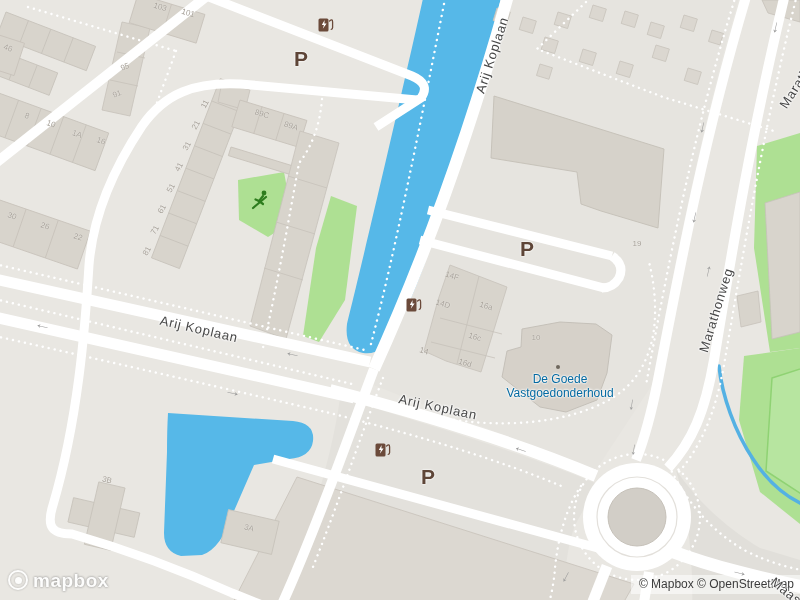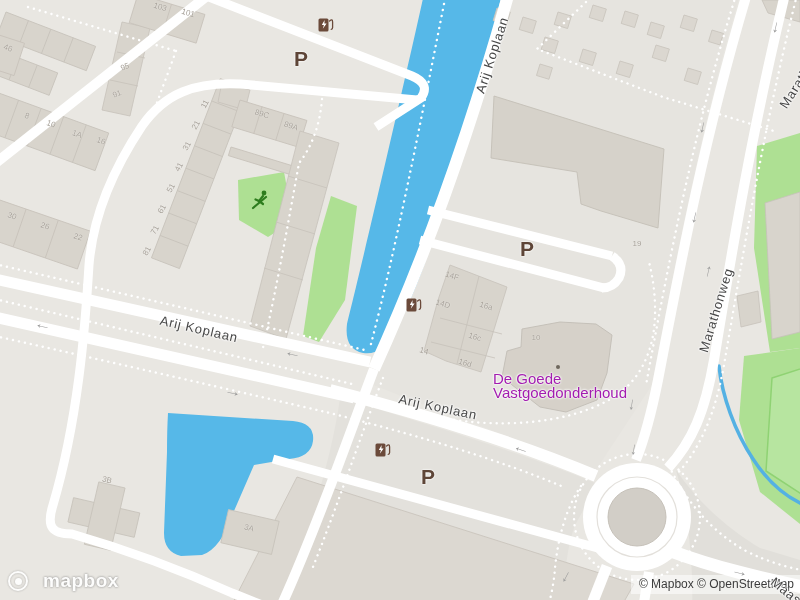--- a/index.html
+++ b/index.html
@@ -12,29 +12,29 @@
   .bld{fill:#d8d4cc;stroke:#c7c2ba;stroke-width:.8;}
   .bl{stroke:#c7c2ba;stroke-width:.8;fill:none;}
   .shed{fill:#dbd7d0;stroke:#cac5bd;stroke-width:.8;}
   .street-lbl{position:absolute;white-space:nowrap;color:#474747;font-size:13px;letter-spacing:.8px;
       text-shadow:0 0 2px #fff,0 0 2px #fff,0 0 3px #fff,0 0 3px #fff;}
   .p-lbl{position:absolute;color:#5e4537;font-weight:bold;font-size:21px;
       text-shadow:0 0 2px #fff,0 0 2px #fff;}
   .housenum{position:absolute;white-space:nowrap;color:#a49e95;font-size:8px;
       text-shadow:0 0 1px #fff;}
   .arrow{position:absolute;color:#9b9b9b;font-size:13px;font-weight:bold;}
-  .poi-wrap{position:absolute;transform:translate(-50%,0);text-align:left;color:#a21caf;
-      font-size:15px;line-height:14px;white-space:nowrap;
+  .poi-wrap{position:absolute;transform:translate(-50%,0);text-align:center;color:#0369a1;
+      font-size:12px;line-height:14px;white-space:nowrap;
       text-shadow:0 0 2px #fff,0 0 2px #fff,0 0 3px #fff;}
   .poi-dot{position:absolute;width:4px;height:4px;border-radius:50%;background:#6e675d;
       transform:translate(-50%,-50%);}
   .ev,.pg{position:absolute;transform:translate(-50%,-50%);}
   .attribution{position:absolute;right:0;bottom:6px;background:rgba(255,255,255,.55);
       padding:2px 6px 3px 8px;font-size:12px;color:#3c3c3c;white-space:nowrap;}
-  .mapbox-logo{position:absolute;left:8px;bottom:8px;display:flex;align-items:center;gap:15px;
+  .mapbox-logo{position:absolute;left:8px;bottom:8px;display:flex;gap:5px;
       opacity:.92;filter:drop-shadow(0 0 1px rgba(120,120,120,.55));}
   .mapbox-logo .circ{width:16px;height:16px;border:2.5px solid #fff;border-radius:50%;position:relative;}
   .mapbox-logo .circ::after{content:"";position:absolute;left:4.5px;top:4.5px;width:7px;height:7px;
       border-radius:50%;background:#fff;}
   .mapbox-logo .word{color:#fff;font-weight:bold;font-size:19px;letter-spacing:.5px;
       text-shadow:0 0 2px rgba(120,120,120,.5);}
 </style>
 </head>
 <body>
 

